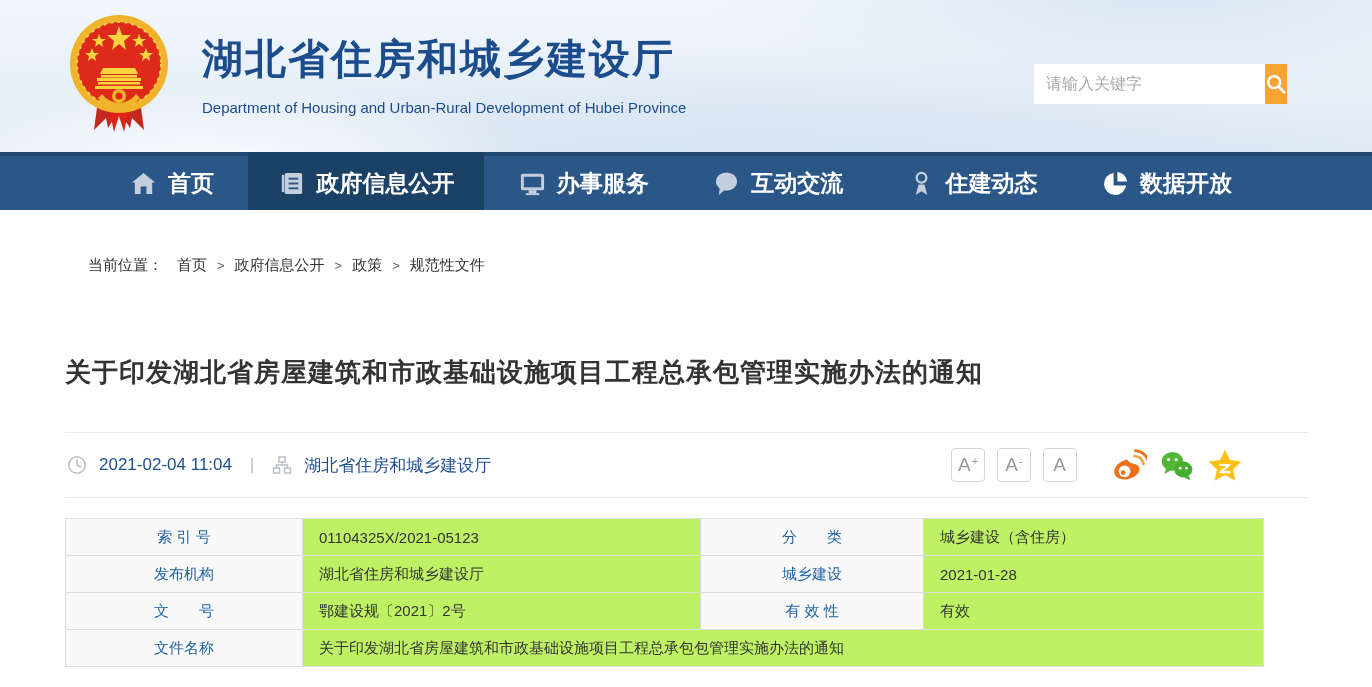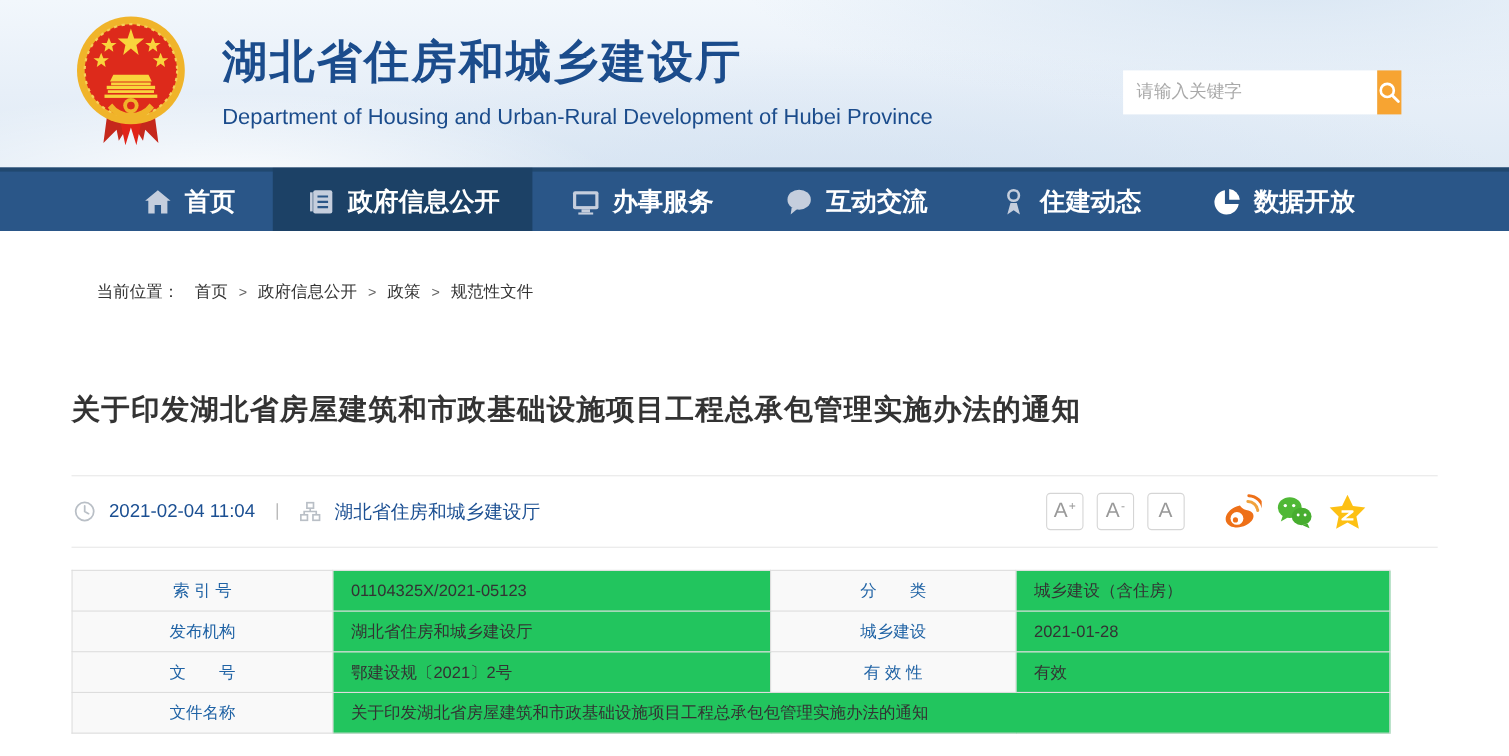--- a/index.html
+++ b/index.html
@@ -12,22 +12,22 @@
       radial-gradient(ellipse 500px 120px at 15% 110%, rgba(255,255,255,.9), rgba(255,255,255,0) 70%),
       radial-gradient(ellipse 700px 160px at 85% -10%, rgba(214,228,242,.9), rgba(214,228,242,0) 70%),
       radial-gradient(ellipse 900px 200px at 55% 120%, rgba(208,223,240,.7), rgba(208,223,240,0) 70%),
       linear-gradient(180deg,#f2f7fc 0%,#e7eff8 55%,#dfeaf5 100%);
   }
   .brand { position:absolute; left:68px; top:12px; display:flex; align-items:center; }
   .emblem { width:102px; height:124px; }
   .brand-text { margin-left:32px; }
   .site-title { font-size:41px; font-weight:bold; color:#1b4c8c; letter-spacing:2px;
     font-family:"Liberation Serif","DejaVu Serif",serif; }
-  .site-subtitle { margin-top:12px; font-size:20px; color:#1b4c8c; }
-  .search-box { position:absolute; right:108px; top:64px; display:flex; width:280px; height:40px;padding-left:37px; }
+  .site-subtitle { margin-top:12px; font-size:15px; color:#1b4c8c; }
+  .search-box { position:absolute; right:95px; top:64px; display:flex; width:280px; height:40px;padding-left:37px; }
   .search-input { width:240px; height:40px; border:none; outline:none; background:#fff;
     padding:0 12px; font-size:16px; color:#333; }
   .search-input::placeholder { color:#a9a9a9; }
   .search-btn { width:40px; height:40px; border:none; background:#f7a432; cursor:pointer;
     display:flex; align-items:center; justify-content:center; }
 
   
   .main-nav { width:1372px; height:58px; background:#2a5688; border-top:4px solid #21486f;
     display:flex; align-items:stretch; padding:0 110px 0 100px; }
   .nav-item { display:flex; align-items:center; gap:11px; color:#fff; font-size:23px;
@@ -57,21 +57,21 @@
     border-radius:4px; color:#999; font-size:19px; cursor:pointer; position:relative;
     display:flex; align-items:center; justify-content:center; }
   .font-btn sup { font-size:11px; margin-left:1px; margin-top:-8px; }
   .share-ico { width:36px; height:36px; cursor:pointer; }
   .share-ico.first { margin-left:22px; }
 
   
   .info-table { margin-top:20px; border-collapse:collapse; width:1198px; table-layout:fixed; }
   .info-table td { border:1px solid #ddd; height:37px; font-size:15px; }
   td.lbl { background:#f9f9f9; color:#2063a5; text-align:center; }
-  td.val { color:#333; padding-left:16px; background:#22c55e; }
+  td.val { color:#333; padding-left:16px; background:#bef264; }
 </style>
 </head>
 <body>
 
 <div class="site-header">
   <div class="brand">
     <svg class="emblem" viewBox="0 0 102 124">
       <polygon points="30,88 26,118 38,106 40,116 50,100" fill="#c5281c"></polygon>
       <polygon points="72,88 76,118 64,106 62,116 52,100" fill="#c5281c"></polygon>
       <polygon points="40,92 46,120 51,104 56,120 62,92" fill="#e02318"></polygon>

